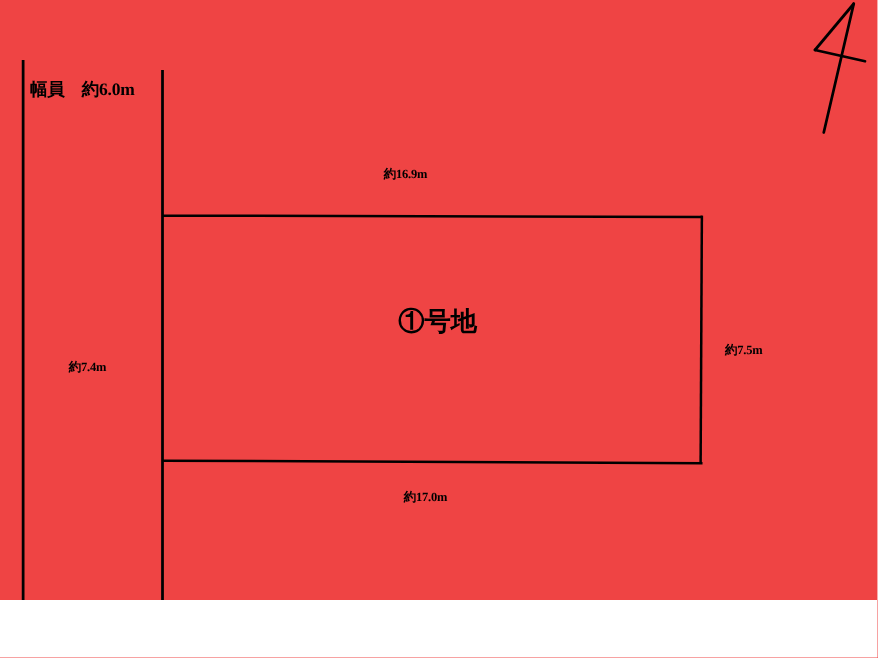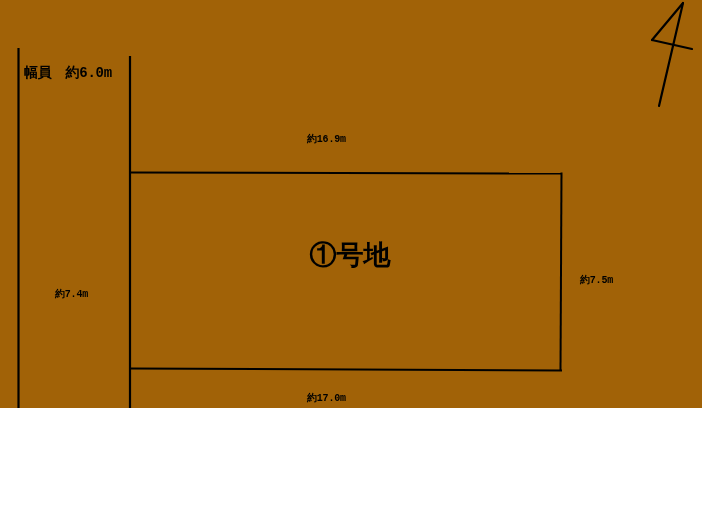--- a/index.html
+++ b/index.html
@@ -1,41 +1,41 @@
 <!DOCTYPE html>
 <html><head>
   <meta charset="utf-8">
   <style>
     html, body { margin: 0; padding: 0; background: #ffffff; }
     #canvas {
       position: relative;
       width: 702px;
-      height: 408px;
+      height: 480px;
       overflow: hidden;
-      background: #a16207;
-      font-family: Liberation Mono, monospace;
+      background: #ef4444;
+      font-family: Liberation Serif, serif;
       color: #000000;
     }
     svg.lines { position: absolute; left: 0; top: 0; }
     .label {
       position: absolute;
       white-space: nowrap;
       font-weight: bold;
       line-height: 1;
       letter-spacing: -0.2px;
     }
     .sm { font-size: 10px; }
     .lot-block {
       position: absolute;
       left: 270px;
       top: 241px;
       width: 160px;
       text-align: center;
       font-weight: bold;
-      font-size: 27px;
+      font-size: 21px;
       line-height: 32px;
     }
     .lot-block div { white-space: nowrap; }
   </style>
 </head>
 <body>
 
 <div id="canvas">
 
   <svg class="lines" width="702" height="526" viewBox="0 0 702 526">
@@ -55,19 +55,19 @@
   </svg>
 
   <span class="label sm" style="left:24px; top:66px; font-size:14px;">幅員　約6.0m</span>
 
   <span class="label sm" style="left:307px; top:135px;">約16.9m</span>
 
   <span class="label sm" style="left:55px; top:290px;">約7.4m</span>
 
   <span class="label sm" style="left:580px; top:276px;">約7.5m</span>
 
-  <span class="label sm" style="left:307px; top:394px;">約17.0m</span>
+  <span class="label sm" style="left:323px; top:394px;">約17.0m</span>
 
   <div class="lot-block">
     <div>①号地</div>
   </div>
 
 </div>
 
 </body></html>

